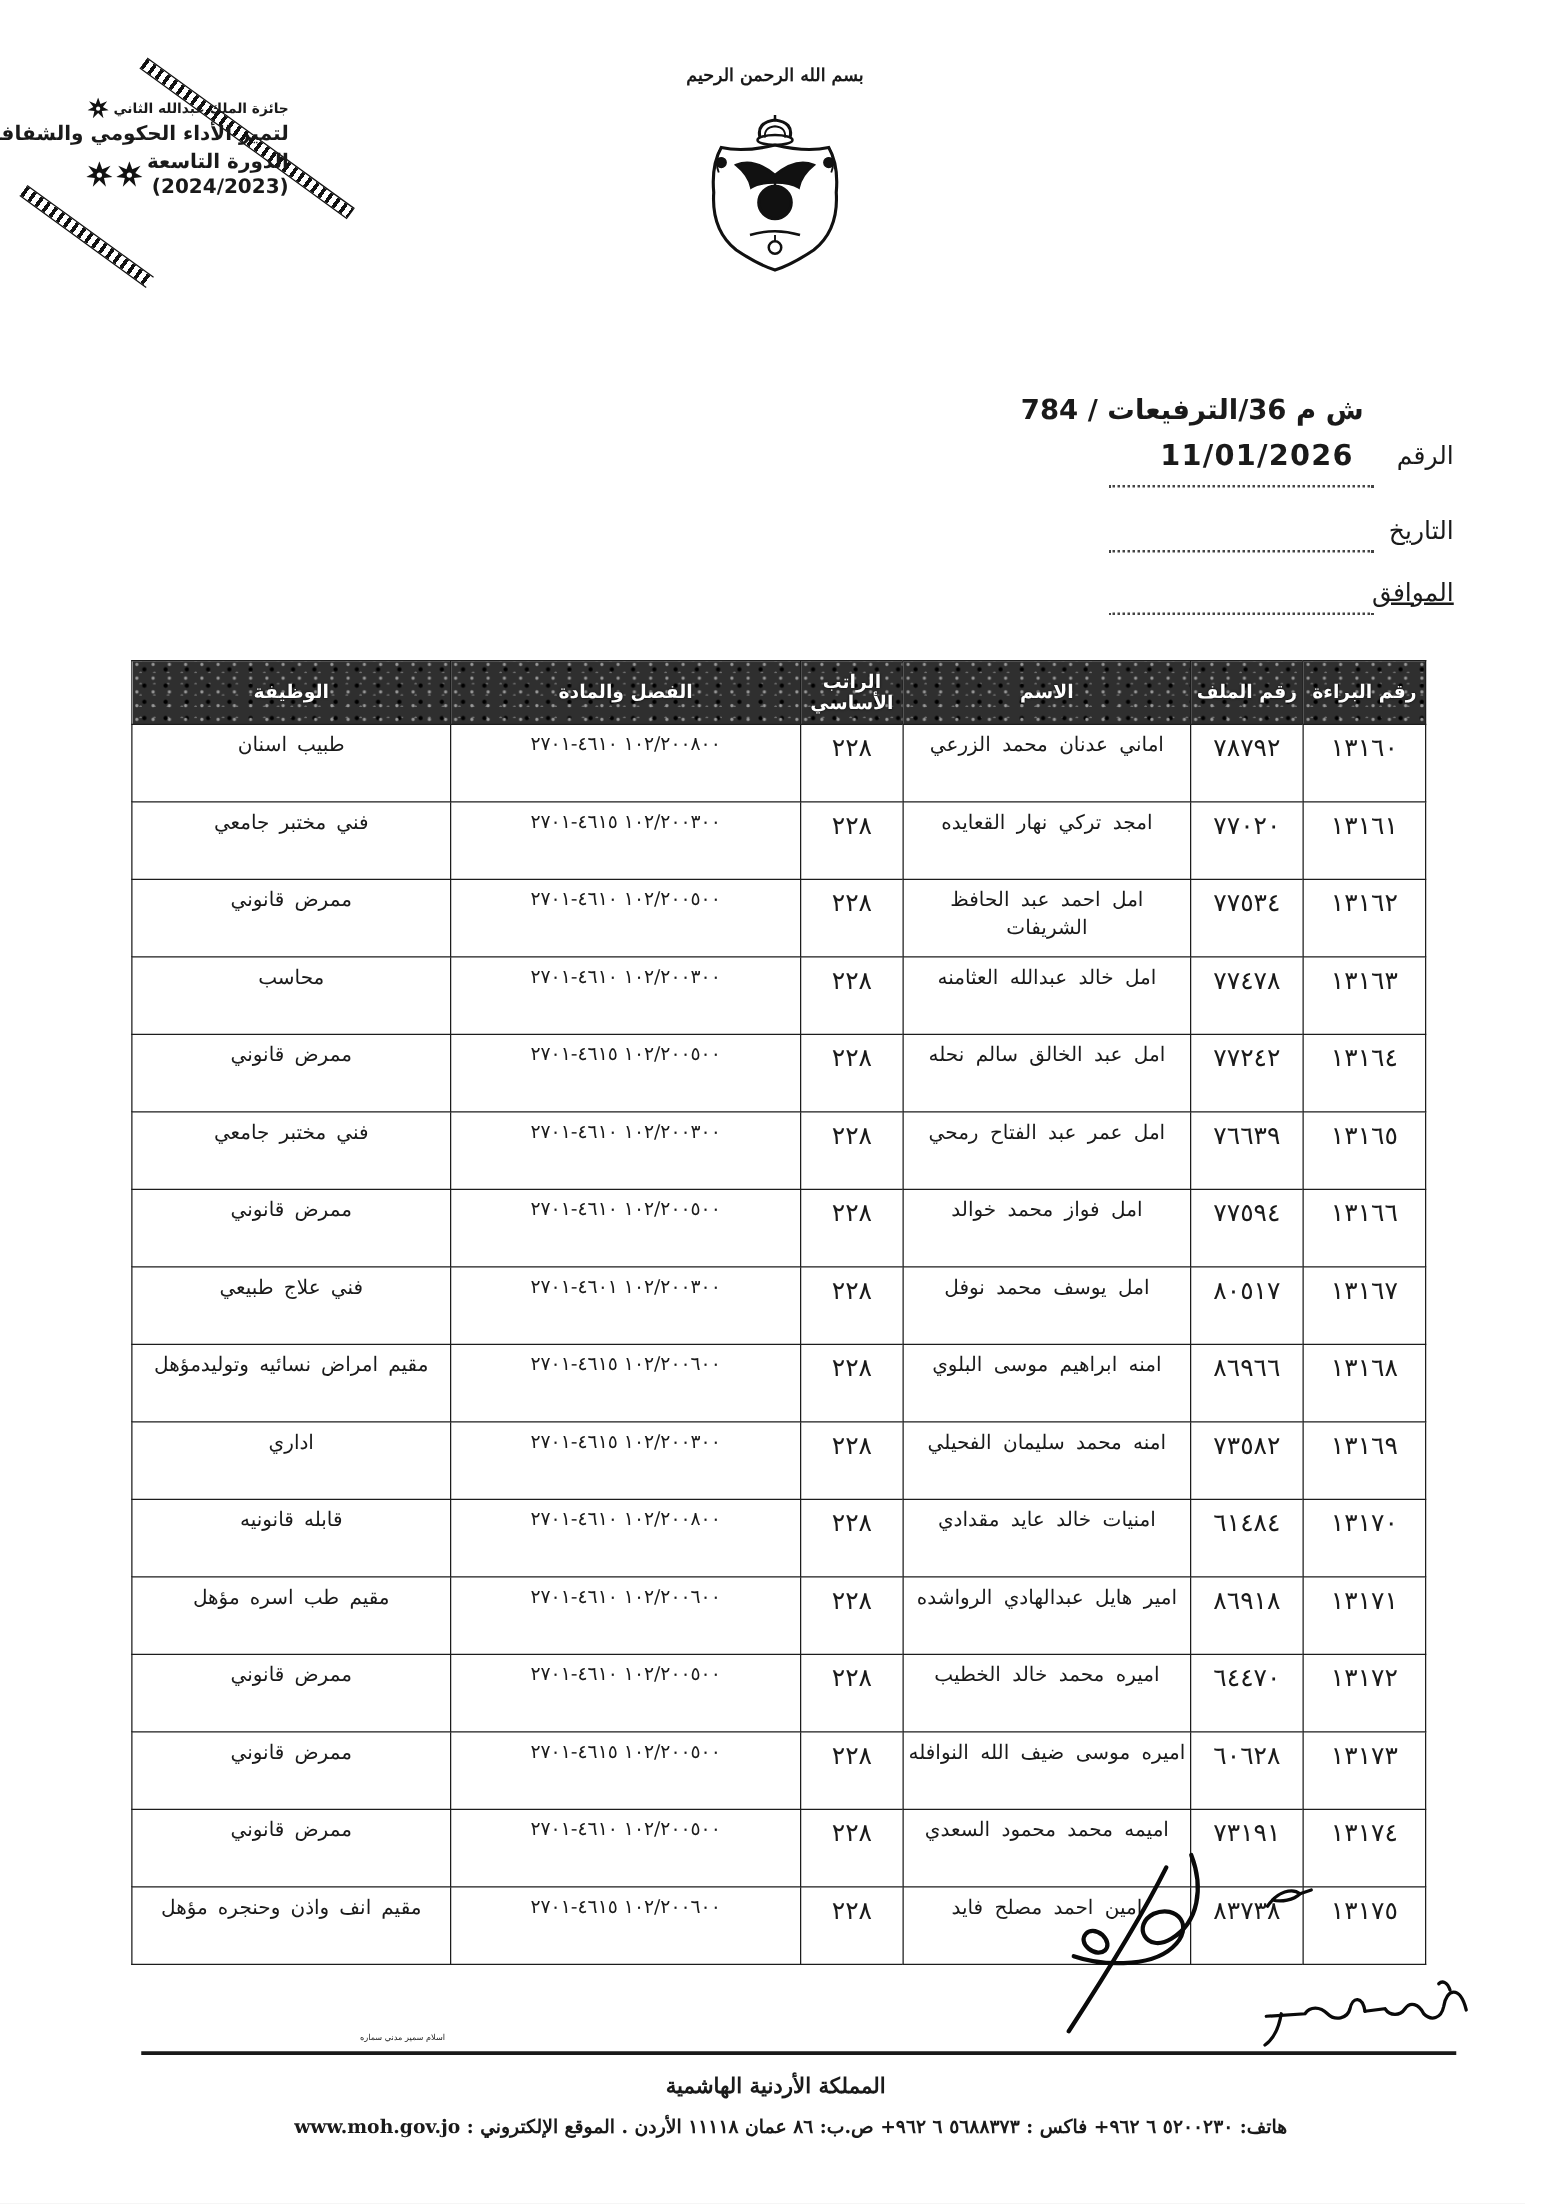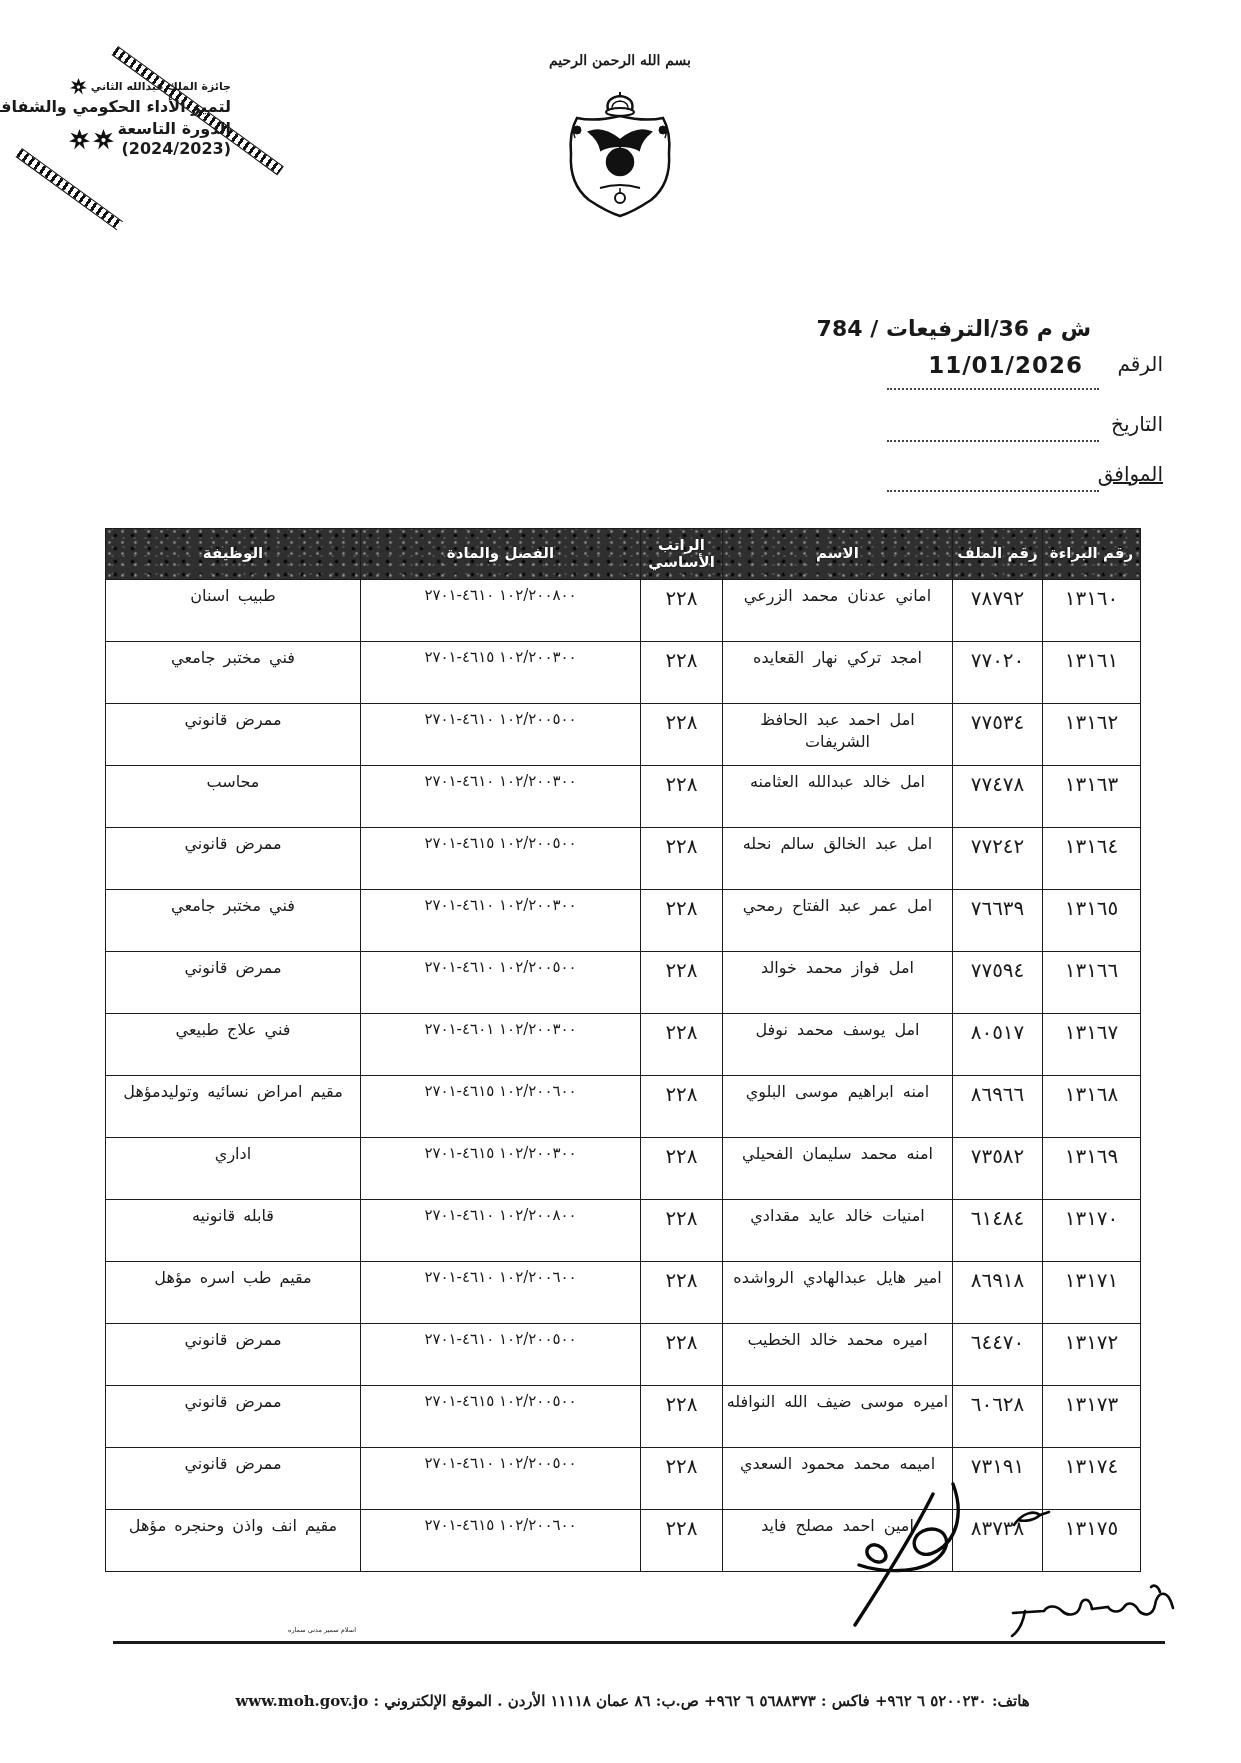--- a/index.html
+++ b/index.html
@@ -379,15 +379,16 @@
       <path d="M178 28 C173 8 162 11 160 25 C158 35 150 37 144 31 C140 23 133 21 129 27 C125 33 117 33 113 27 L97 29"></path>
       <path d="M97 29 C95 17 87 17 85 27 C83 35 73 37 67 31 C61 25 53 25 49 31 L18 33"></path>
       <path d="M30 31 C28 43 24 51 17 56"></path>
       <path d="M165 12 C163 6 159 4 156 7"></path>
     </svg>
   </div>
 
   <div class="tiny-note">اسلام سمير مدني سماره</div>
 
   <div class="footer-rule"></div>
+  <div class="kingdom">المملكة الأردنية الهاشمية</div>
   <div class="contact">هاتف: ٥٢٠٠٢٣٠ ٦ ٩٦٢+ فاكس : ٥٦٨٨٣٧٣ ٦ ٩٦٢+ ص.ب: ٨٦ عمان ١١١١٨ الأردن . الموقع الإلكتروني : www.moh.gov.jo</div>
 
 </div>
 
 </body></html>

